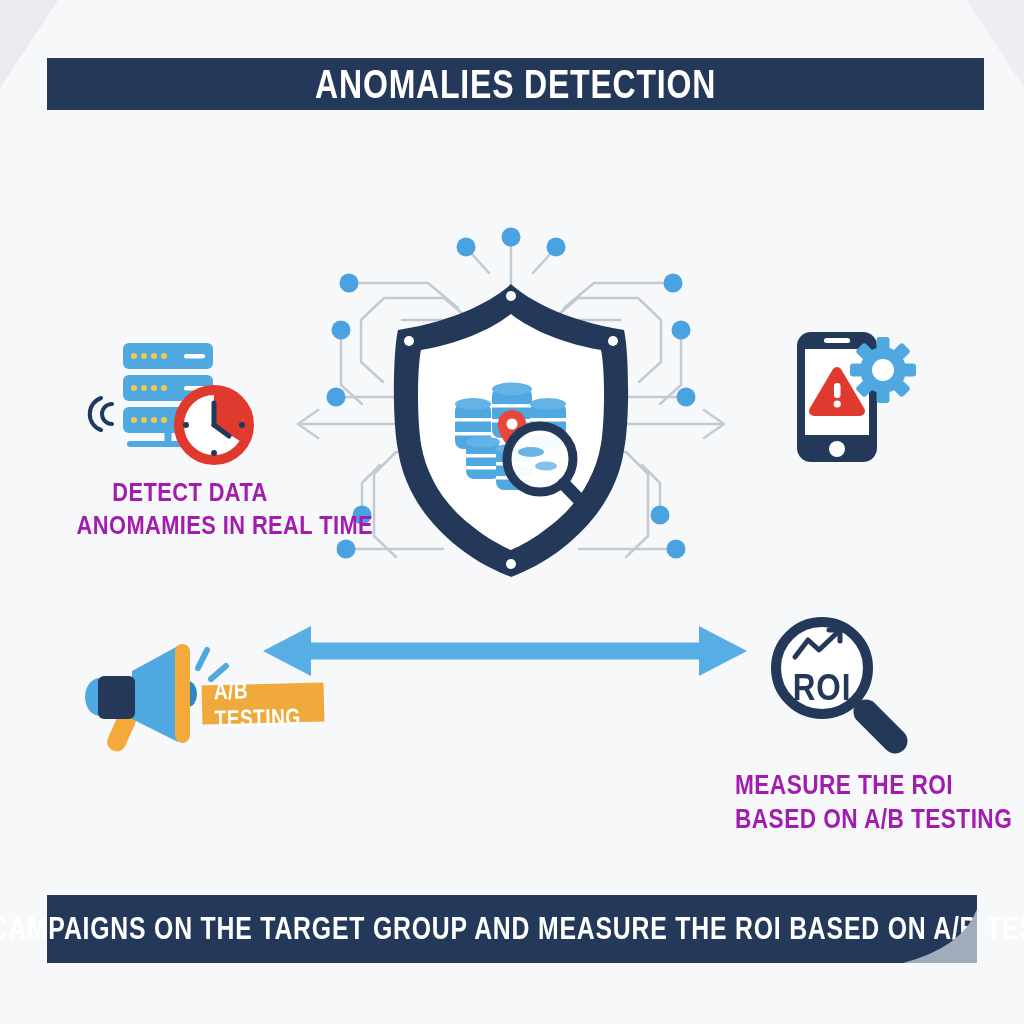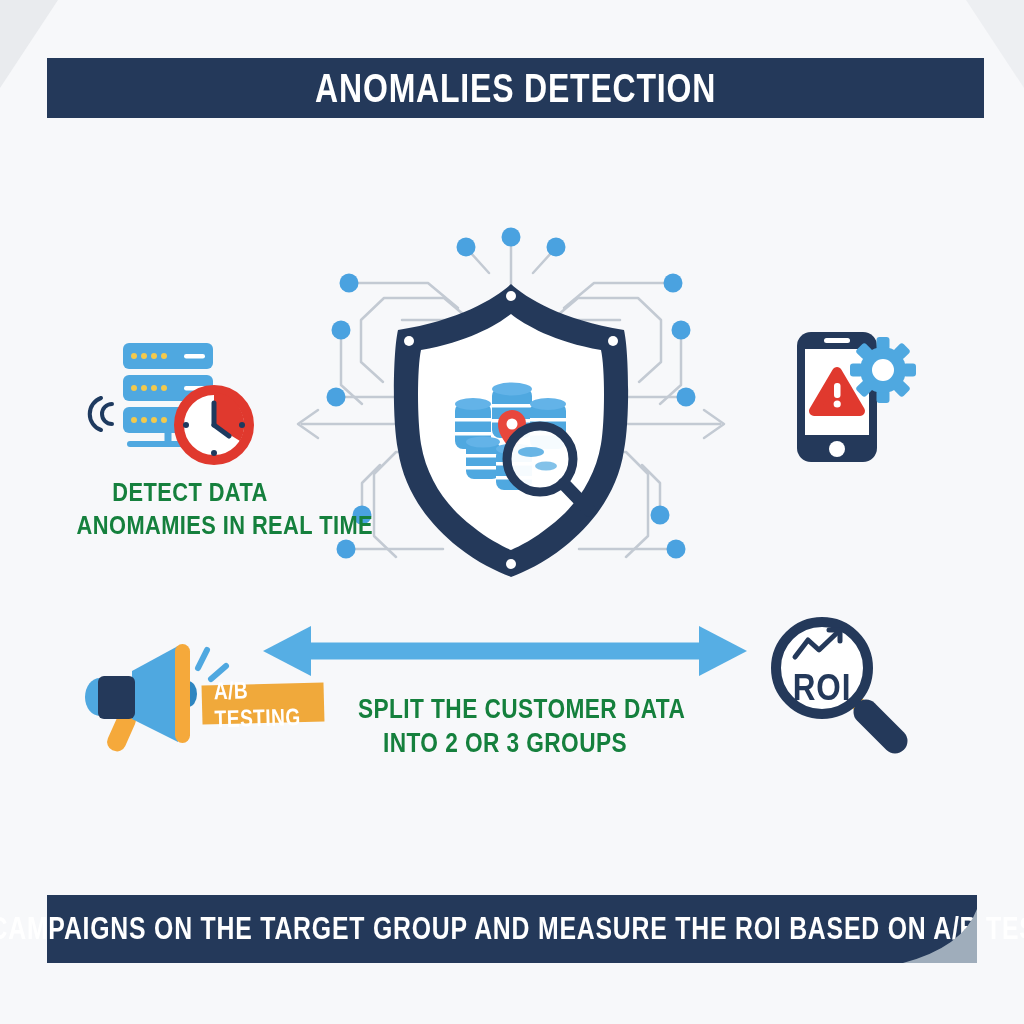--- a/index.html
+++ b/index.html
@@ -7,21 +7,21 @@
     position:relative;width:1024px;height:1024px;background:#f7f8fa;
     overflow:hidden;font-family:"Liberation Sans",sans-serif;
   }
   .banner{
     position:absolute;background:#24395a;display:flex;align-items:center;justify-content:center;
   }
   .banner .cond{color:#fff;font-weight:bold;white-space:nowrap;}
   .cond{display:inline-block;transform:scaleX(0.8);transform-origin:center;letter-spacing:1px;}
   .cond2{display:block;transform:scaleX(0.84);transform-origin:center;letter-spacing:0.5px;white-space:nowrap;}
   .label{
-    position:absolute;color:#15803d;font-weight:bold;text-align:center;
+    position:absolute;color:#a21caf;font-weight:bold;text-align:center;
   }
   .badge{
     position:absolute;background:#f0a93b;color:#ffffff;font-weight:bold;
     display:flex;align-items:center;justify-content:center;transform:rotate(-1.5deg);
   }
   svg{position:absolute;overflow:visible;}
   .trace{stroke:#c3cad3;stroke-width:2.5;fill:none;stroke-linecap:round;stroke-linejoin:round;}
   .dot{fill:#4aa2e0;}
 </style>
 </head>
@@ -29,21 +29,21 @@
 
 <div class="stage">
 
   <svg style="left:0;top:0" width="90" height="100" viewBox="0 0 90 100">
     <polygon points="0,0 58,0 0,88" fill="#e9ebee"></polygon>
   </svg>
   <svg style="left:934px;top:0" width="90" height="100" viewBox="0 0 90 100">
     <polygon points="90,0 32,0 90,88" fill="#edeff2"></polygon>
   </svg>
 
-  <div class="banner" style="left:47px;top:58px;width:937px;height:60px;">
+  <div class="banner" style="left:47px;top:58px;width:937px;height:52px;">
     <span class="cond" style="font-size:40px;">ANOMALIES DETECTION</span>
   </div>
 
   <svg style="left:250px;top:220px" width="540" height="380" viewBox="250 220 540 380">
 
     <g>
       <g id="leftC">
         <path class="trace" d="M 356,283 H 428 L 458,308"></path>
         <circle class="dot" cx="349" cy="283" r="9.5"></circle>
         <path class="trace" d="M 470,320 L 444,298 H 384 L 361,320 V 362 L 383,382"></path>
@@ -221,39 +221,39 @@
   <div class="badge" style="left:202px;top:684px;width:122px;height:39px;font-size:24px;">
     <span class="cond" style="letter-spacing:0.5px">A/B TESTING</span>
   </div>
 
   <svg style="left:255px;top:618px" width="500" height="66" viewBox="255 618 500 66">
     <line x1="303" y1="651" x2="707" y2="651" stroke="#56aee4" stroke-width="17"></line>
     <polygon points="263,651 311,626 311,676" fill="#56aee4"></polygon>
     <polygon points="747,651 699,626 699,676" fill="#56aee4"></polygon>
   </svg>
 
-  <div class="label" style="left:330px;top:692px;width:350px;font-size:27px;line-height:34px;">
-    <span class="cond2">SPLIT THE CUSTOMER DATA</span>
-    <span class="cond2">INTO 2 OR 3 GROUPS</span>
-  </div>
 
 
   <svg style="left:750px;top:598px" width="170" height="170" viewBox="750 598 170 170">
     <rect x="849" y="696" width="16" height="14" rx="3" fill="#f0b23e" transform="rotate(45 857 703)"></rect>
     <line x1="866" y1="712" x2="895" y2="741" stroke="#24395a" stroke-width="25" stroke-linecap="round"></line>
     <circle cx="822" cy="668" r="46" fill="#ffffff" stroke="#24395a" stroke-width="10"></circle>
     <g stroke="#24395a" stroke-width="5" fill="none" stroke-linecap="round" stroke-linejoin="round">
       <polyline points="795,657 808,640 819,650 839,631"></polyline>
       <polyline points="829,630 840,630 840,641"></polyline>
     </g>
     <g transform="translate(822,700) scale(0.85,1)">
       <text x="0" y="0" text-anchor="middle" font-family="Liberation Sans, sans-serif" font-size="37" font-weight="bold" fill="#24395a" letter-spacing="1">ROI</text>
     </g>
   </svg>
 
+  <div class="label" style="left:715px;top:768px;width:250px;font-size:27px;line-height:34px;">
+    <span class="cond2">MEASURE THE ROI</span>
+    <span class="cond2">BASED ON A/B TESTING</span>
+  </div>
 
   <div class="banner" style="left:47px;top:895px;width:930px;height:68px;">
     <span class="cond" style="font-size:31px;">RUN CAMPAIGNS ON THE TARGET GROUP AND MEASURE THE ROI BASED ON A/B TESTING</span>
     <svg style="left:850px;top:0;position:absolute" width="80" height="68" viewBox="0 0 80 68">
       <path d="M 80,68 L 80,14 Q 66,52 6,68 Z" fill="#9fadbb"></path>
     </svg>
   </div>
 
 </div>
 

